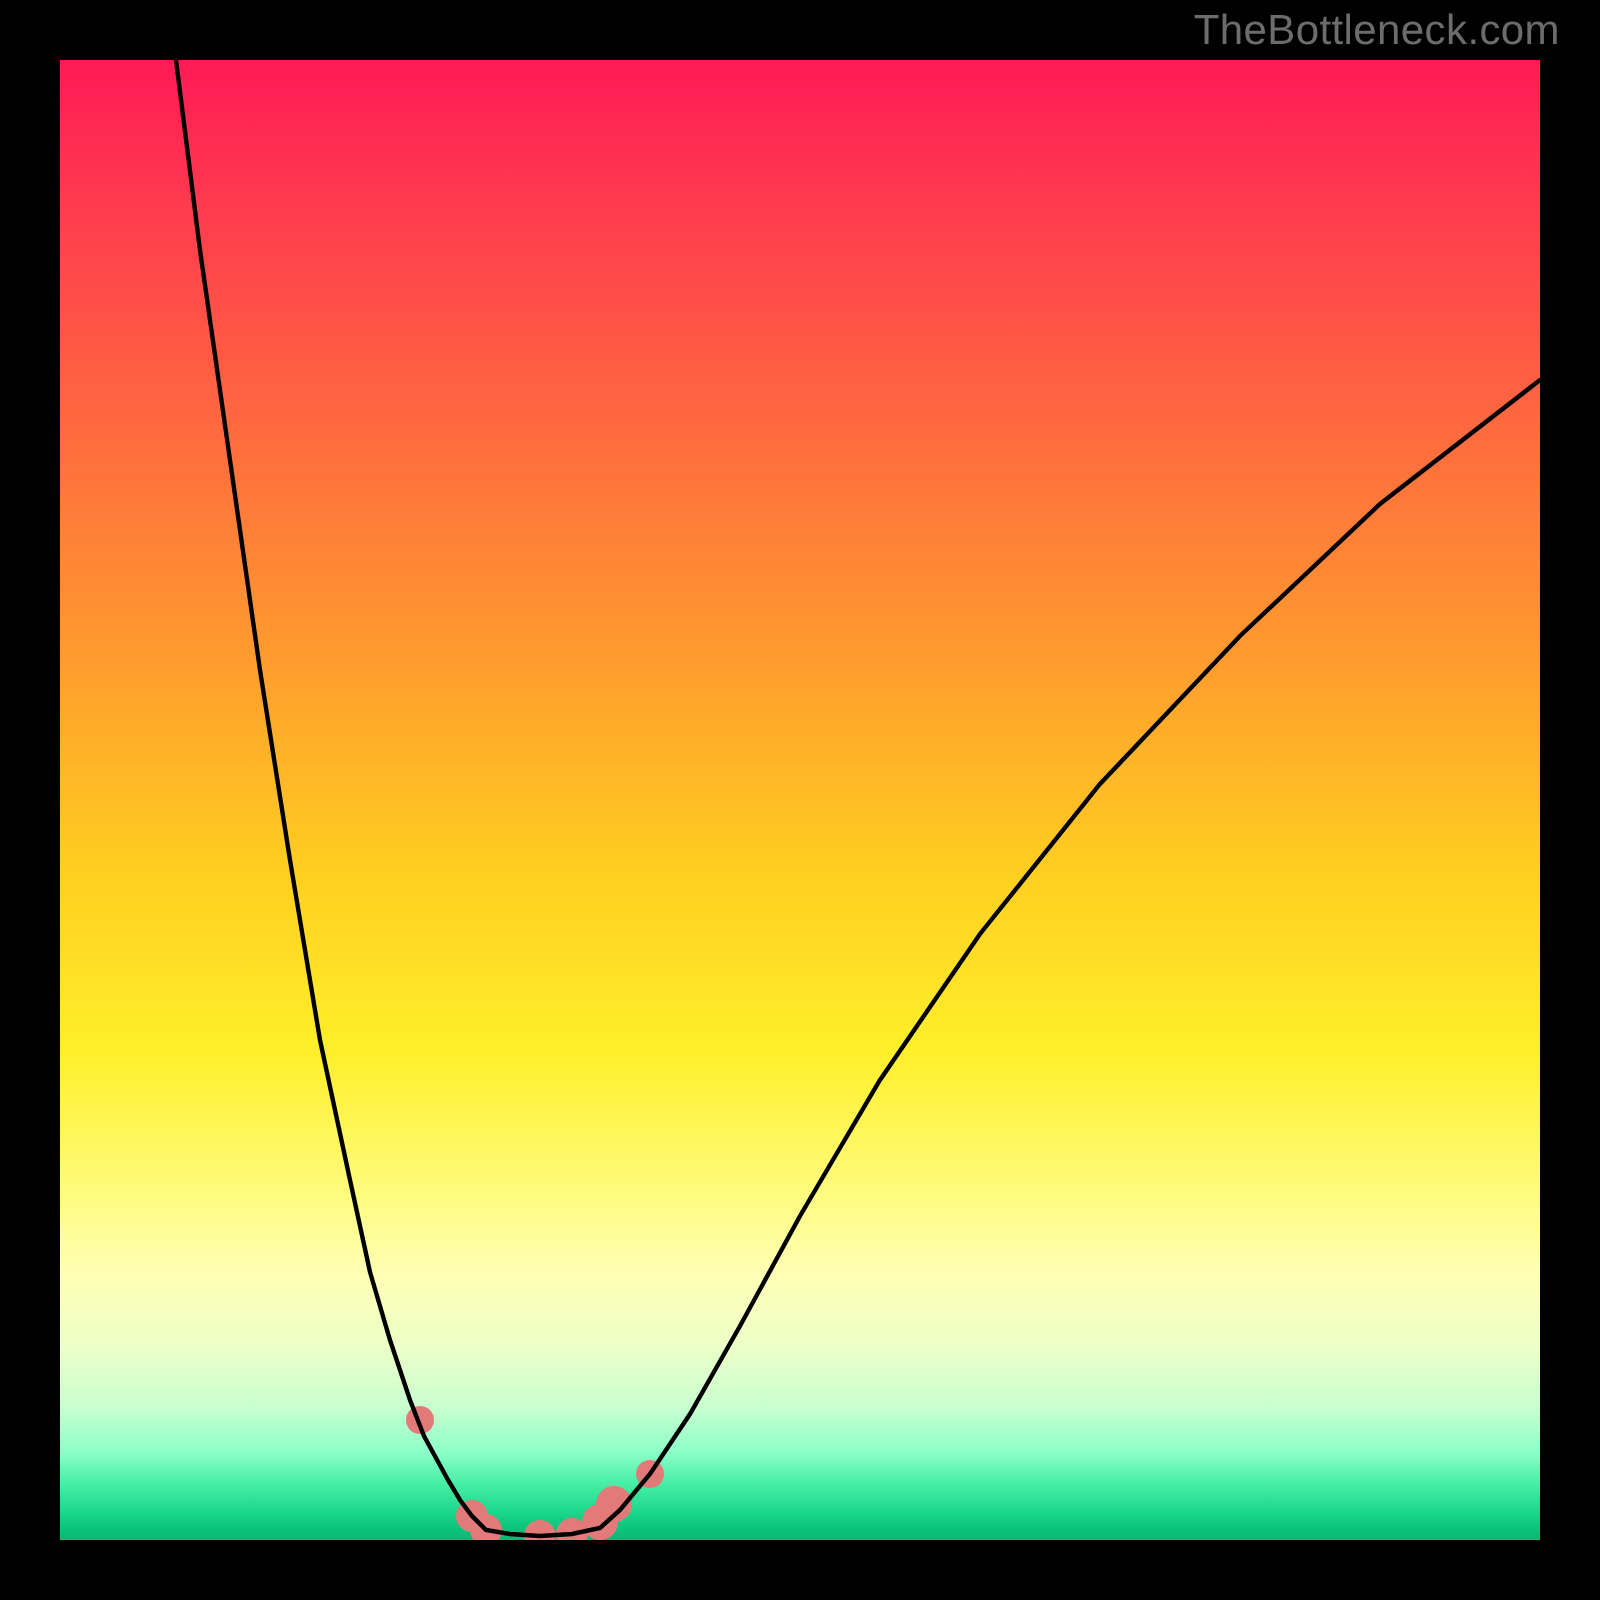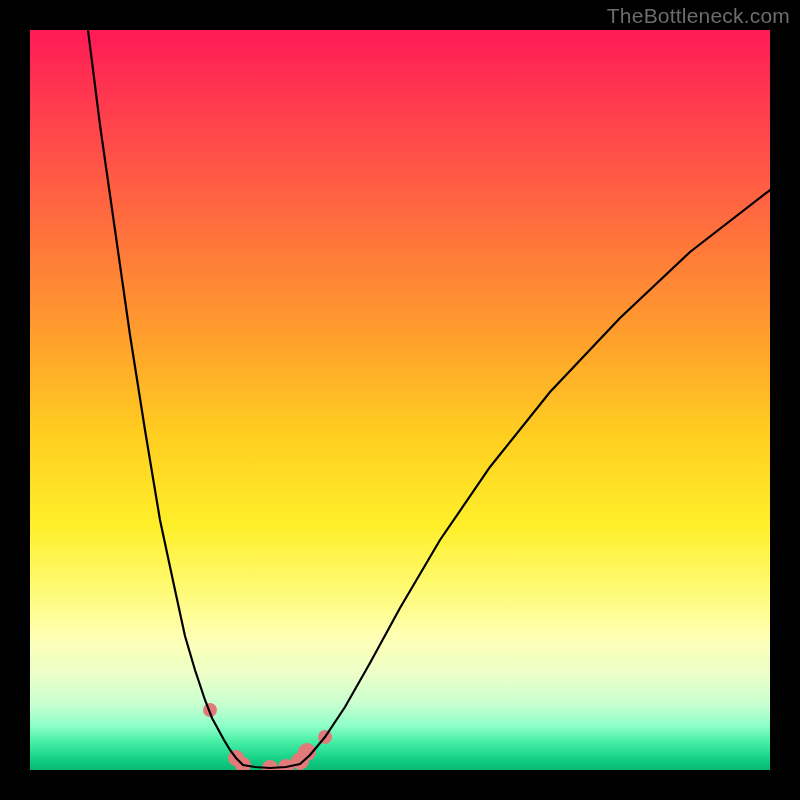--- a/index.html
+++ b/index.html
@@ -47,21 +47,21 @@
   .plot svg {
     position: absolute;
     top: 0;
     left: 0;
     width: 740px;
     height: 740px;
   }
   .watermark {
     position: absolute;
     top: 4px;
-    right: 10px;
+    right: 20px;
     color: #6c6c6c;
     font-size: 21px;
     font-weight: 400;
     letter-spacing: 0.2px;
     user-select: none;
   }
 </style>
 </head>
 <body>
 

